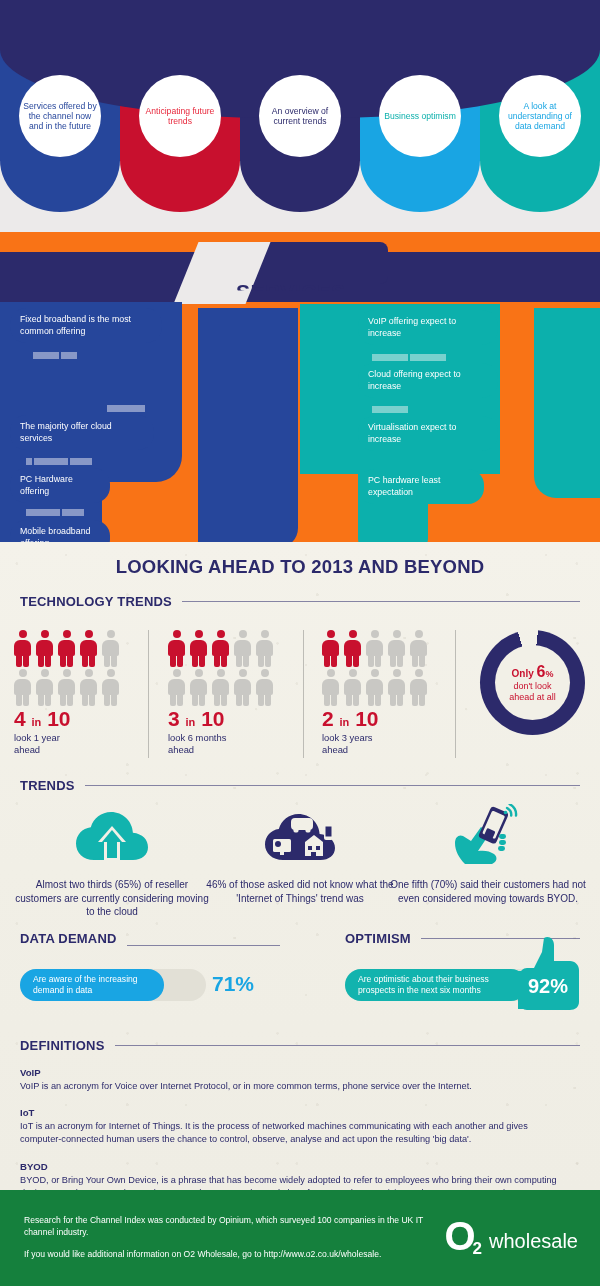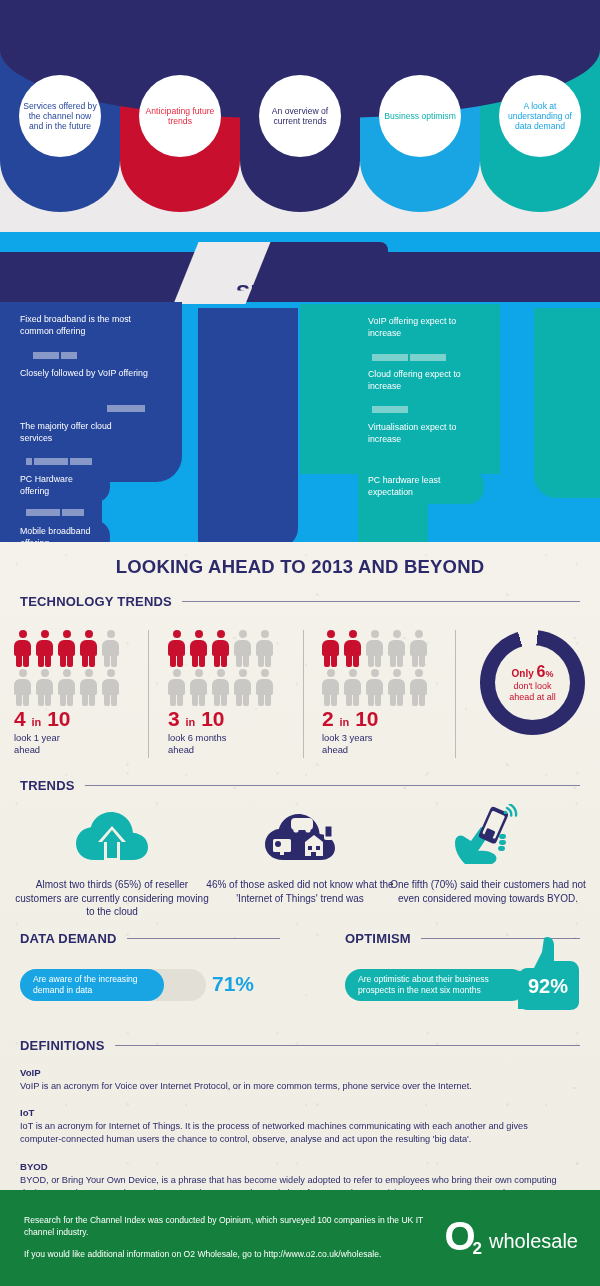--- a/index.html
+++ b/index.html
@@ -30,21 +30,21 @@
     padding:4px;box-sizing:border-box;
   }
   .navhood{
     position:absolute;left:0;top:0;width:600px;height:118px;background:#2c2a6b;
     border-bottom-left-radius:46% 58%;
     border-bottom-right-radius:46% 58%;
   }
   .navhood-sq{position:absolute;left:0;top:0;width:600px;height:48px;background:#2c2a6b;}
 
   
-  .midband{position:absolute;left:0;top:232px;width:600px;height:310px;background:#0ea5e9;overflow:hidden;}
+  .midband{position:absolute;left:0;top:232px;width:600px;height:310px;background:#f97316;overflow:hidden;}
   .mid-headbar{position:absolute;left:0;top:20px;width:600px;height:50px;background:#2c2a6b;}
   .mid-headbar-2{position:absolute;left:218px;top:10px;width:170px;height:42px;background:#2c2a6b;border-radius:8px;}
   .mid-notch{position:absolute;left:186px;top:10px;width:72px;height:62px;background:#eceaea;
      transform:skewX(-22deg);}
   .mid-title-frag{position:absolute;left:236px;top:48px;color:#2c2a6b;font-weight:bold;font-size:21px;letter-spacing:.5px;
      clip-path:inset(0 0 56% 0);}
 
   .mid-left-slab{position:absolute;left:-18px;top:70px;width:200px;height:180px;background:#26469b;
      border-bottom-right-radius:26px;}
   .mid-left-slab2{position:absolute;left:-18px;top:70px;width:120px;height:240px;background:#26469b;}
@@ -188,21 +188,20 @@
     <div class="mid-left-slab2"></div>
     <div class="mid-left-block"></div>
     <div class="mid-right-slab"></div>
     <div class="mid-right-slab2"></div>
     <div class="mid-right-block"></div>
 
     <div class="pill blue" style="left:10px;top:76px;width:152px;">Fixed broadband is the most common offering</div>
     <div class="tick" style="left:33px;top:120px;width:26px;"></div>
     <div class="tick" style="left:61px;top:120px;width:16px;"></div>
 
-    <div class="pill blue" style="left:10px;top:130px;width:152px;">Closely followed by VoIP offering</div>
     <div class="tick" style="left:107px;top:173px;width:38px;"></div>
 
     <div class="pill blue" style="left:10px;top:183px;width:144px;">The majority offer cloud services</div>
     <div class="tick" style="left:26px;top:226px;width:6px;"></div>
     <div class="tick" style="left:34px;top:226px;width:34px;"></div>
     <div class="tick" style="left:70px;top:226px;width:22px;"></div>
 
     <div class="pill blue" style="left:10px;top:236px;width:100px;">PC Hardware offering</div>
     <div class="tick" style="left:26px;top:277px;width:34px;"></div>
     <div class="tick" style="left:62px;top:277px;width:22px;"></div>
@@ -509,21 +508,21 @@
           <path d="M60.6 0.2c4.6 2 7 6.8 6.4 11.4" stroke="#12b3ae" stroke-width="2.4" fill="none" stroke-linecap="round"></path>
           <circle cx="56.5" cy="8.5" r="1.8" fill="#12b3ae"></circle>
           <rect x="50" y="30" width="7" height="5" rx="2.4" fill="#12b3ae"></rect>
           <rect x="50" y="36" width="7" height="5" rx="2.4" fill="#12b3ae"></rect>
           <rect x="49" y="42" width="7" height="5" rx="2.4" fill="#12b3ae"></rect>
         </svg>
       </div>
       <div class="tr-txt">One fifth (70%) said their customers had not even considered moving towards BYOD.</div>
     </div>
 
-    <div class="sec-head" style="left:20px;top:389px;width:260px;">
+    <div class="sec-head" style="left:20px;top:389px;width:260px;align-items:flex-end;">
       <span class="lbl">DATA DEMAND</span>
       <span class="rule" style="flex:1;"></span>
     </div>
     <div class="sec-head" style="left:345px;top:389px;width:235px;">
       <span class="lbl">OPTIMISM</span>
       <span class="rule" style="flex:1;"></span>
     </div>
 
     <div class="dd-track" style="left:20px;top:427px;width:186px;"></div>
     <div class="dd-fill" style="left:20px;top:427px;width:144px;">Are aware of the increasing demand in data</div>

